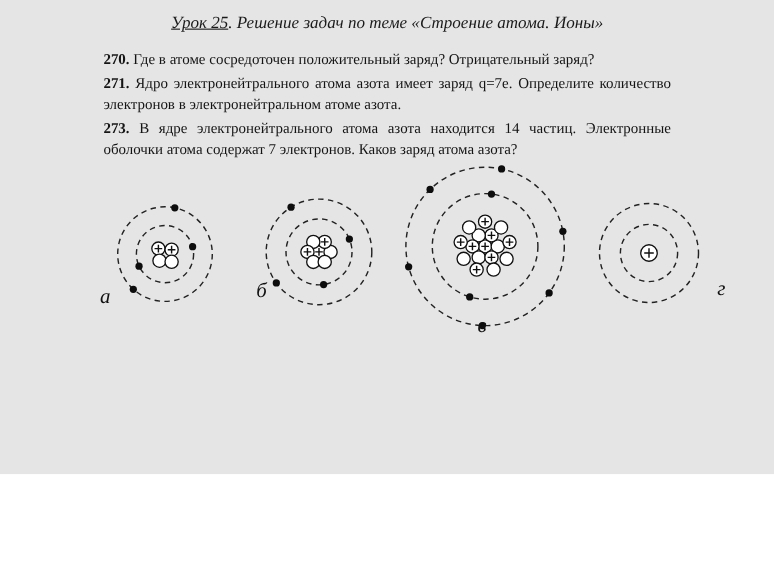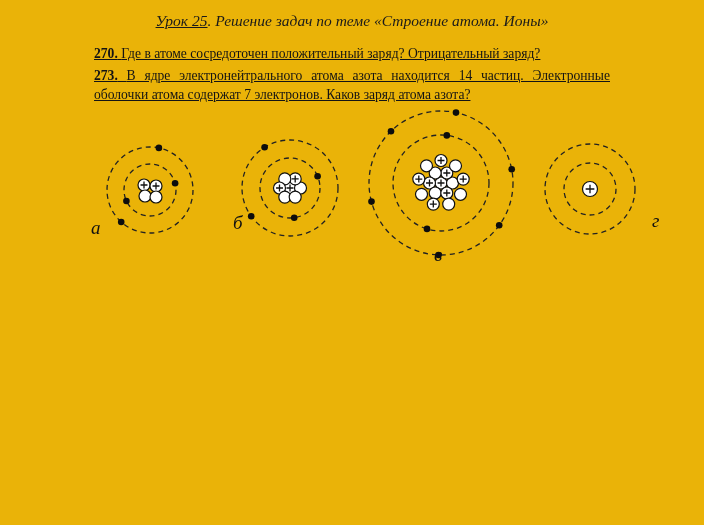--- a/index.html
+++ b/index.html
@@ -1,30 +1,30 @@
 <!DOCTYPE html>
 <html><head>
 <meta charset="utf-8">
 <style>
   html,body{margin:0;padding:0;}
   body{
     width:704px;height:525px;overflow:hidden;background:#ffffff;
     font-family:"Liberation Serif", serif;color:#111;
   }
-  .page{width:704px;height:525px;position:relative;background:#eab308;}
+  .page{width:704px;height:431px;position:relative;background:#e5e5e5;}
   .title{
     padding-top:11px;text-align:center;font-style:italic;
     font-size:15.5px;line-height:19px;color:#1a1a1a;
   }
   .title .lesson{text-decoration:underline;}
   .content{width:516px;margin:14px auto 0;}
   .content.bottom{margin-top:4px;}
   p.problem{
     margin:0 0 3px 0;font-size:13.6px;line-height:19px;
-    text-align:justify;color:#141414;text-decoration:underline;
+    text-align:justify;color:#141414;
   }
   p.problem b{font-weight:700;}
   .var{font-style:italic;}
   .sub{vertical-align:sub;font-size:0.72em;}
   .sup{vertical-align:super;font-size:0.72em;}
   .figure{display:block;margin:2px 0 0 58px;}
   .orbit{fill:none;stroke:#222;stroke-width:1.3;stroke-dasharray:5 4;}
   .nucleon{fill:#ffffff;stroke:#111;stroke-width:1.2;}
   .plus{stroke:#111;stroke-width:1.3;fill:none;}
   .electron{fill:#0d0d0d;stroke:none;}
@@ -34,20 +34,21 @@
 <body>
 
 <div class="page">
 
   <div class="title">
     <span class="lesson">Урок 25</span><span>. Решение задач по теме «Строение атома. Ионы»</span>
   </div>
 
   <div class="content">
     <p class="problem"><b>270.</b> <span>Где в атоме сосредоточен положительный заряд? Отрицательный заряд?</span></p>
+    <p class="problem"><b>271.</b> <span>Ядро электронейтрального атома азота имеет заряд q=7e. Определите количество электронов в электронейтральном атоме азота.</span></p>
     <p class="problem"><b>273.</b> <span>В ядре электронейтрального атома азота находится 14 частиц. Электронные оболочки атома содержат 7 электронов. Каков заряд атома азота?</span></p>
   </div>
 
   <svg class="figure" width="640" height="162" viewBox="0 0 640 162" xmlns="http://www.w3.org/2000/svg">
       <g>
         <circle cx="92" cy="83" r="26" class="orbit"></circle>
         <circle cx="92" cy="83" r="43" class="orbit"></circle>
         <circle cx="86" cy="78" r="6" class="nucleon"></circle>
         <path d="M 82.52 78 H 89.48 M 86 74.52 V 81.48" class="plus"></path>
         <circle cx="98" cy="79" r="6" class="nucleon"></circle>

